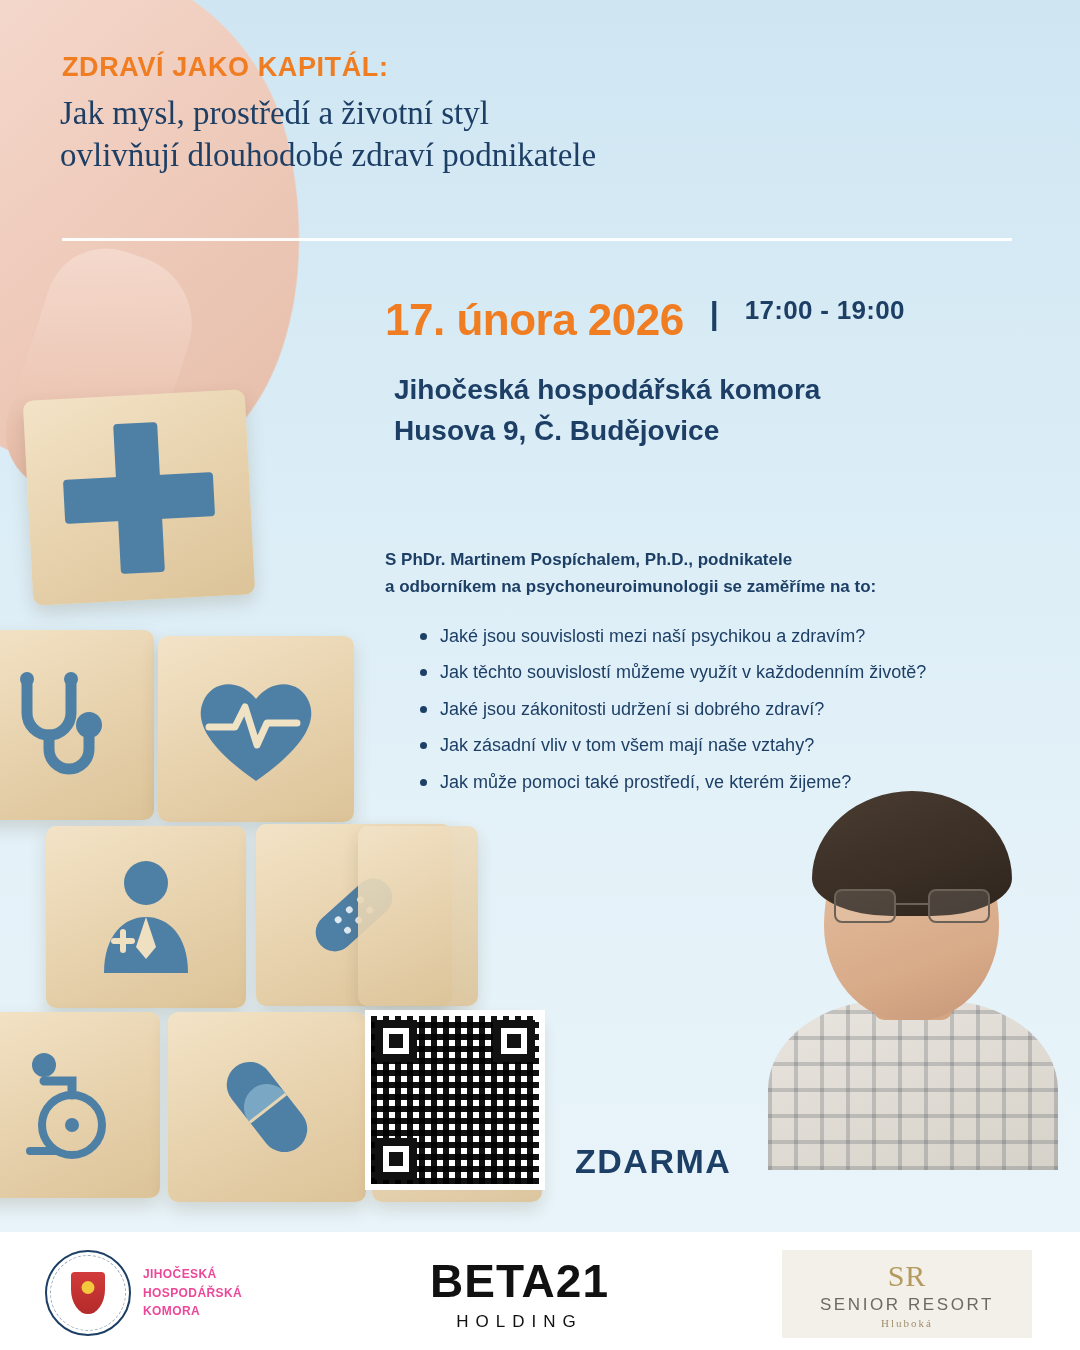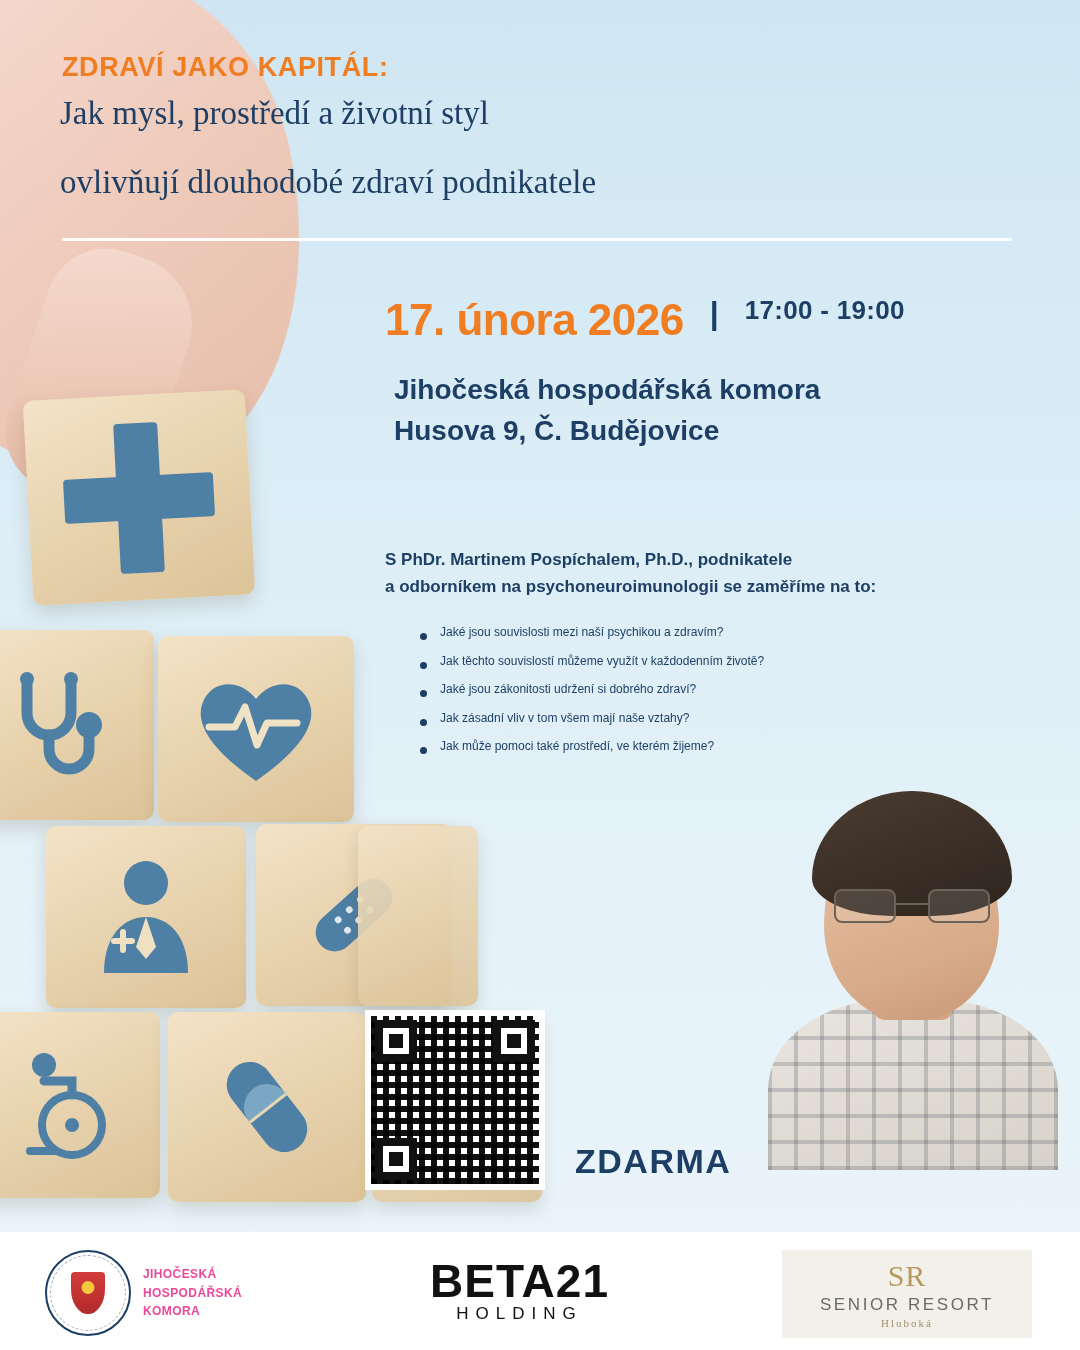--- a/index.html
+++ b/index.html
@@ -87,21 +87,21 @@
 
   .headline {
     position: absolute;
     left: 60px; top: 92px;
     width: 980px;
     font-family: "Liberation Serif", serif;
     font-size: 33px;
     line-height: 1.28;
     color: #1d3f66;
   }
-  .headline .l2 { display: block; margin-top: 27px; }
+  .headline .l2 { display: block; }
 
   .rule {
     position: absolute;
     left: 62px; top: 238px;
     width: 950px; height: 3px;
     background: #ffffff;
     opacity: .95;
   }
 
   .date-row {
@@ -142,21 +142,21 @@
   .bullets {
     position: absolute;
     left: 412px; top: 625px;
     width: 640px;
     list-style: none;
   }
   .bullets li {
     position: relative;
     padding-left: 28px;
     margin-bottom: 13px;
-    font-size: 12px;
+    font-size: 18px;
     color: #1d3f66;
     line-height: 1.3;
   }
   .bullets li::before {
     content: "";
     position: absolute;
     left: 8px; top: 8px;
     width: 7px; height: 7px;
     border-radius: 50%;
     background: #1d3f66;
@@ -328,21 +328,21 @@
   }
   .beta-main {
     font-size: 46px;
     font-weight: bold;
     letter-spacing: 1px;
     line-height: 1;
   }
   .beta-sub {
     font-size: 17px;
     letter-spacing: 7px;
-    margin-top: 0;
+    margin-top: 8px;
   }
 
   .logo-senior {
     position: absolute;
     right: 48px; top: 18px;
     width: 250px; height: 88px;
     background: #f3f0ea;
     display: flex;
     flex-direction: column;
     align-items: center;

